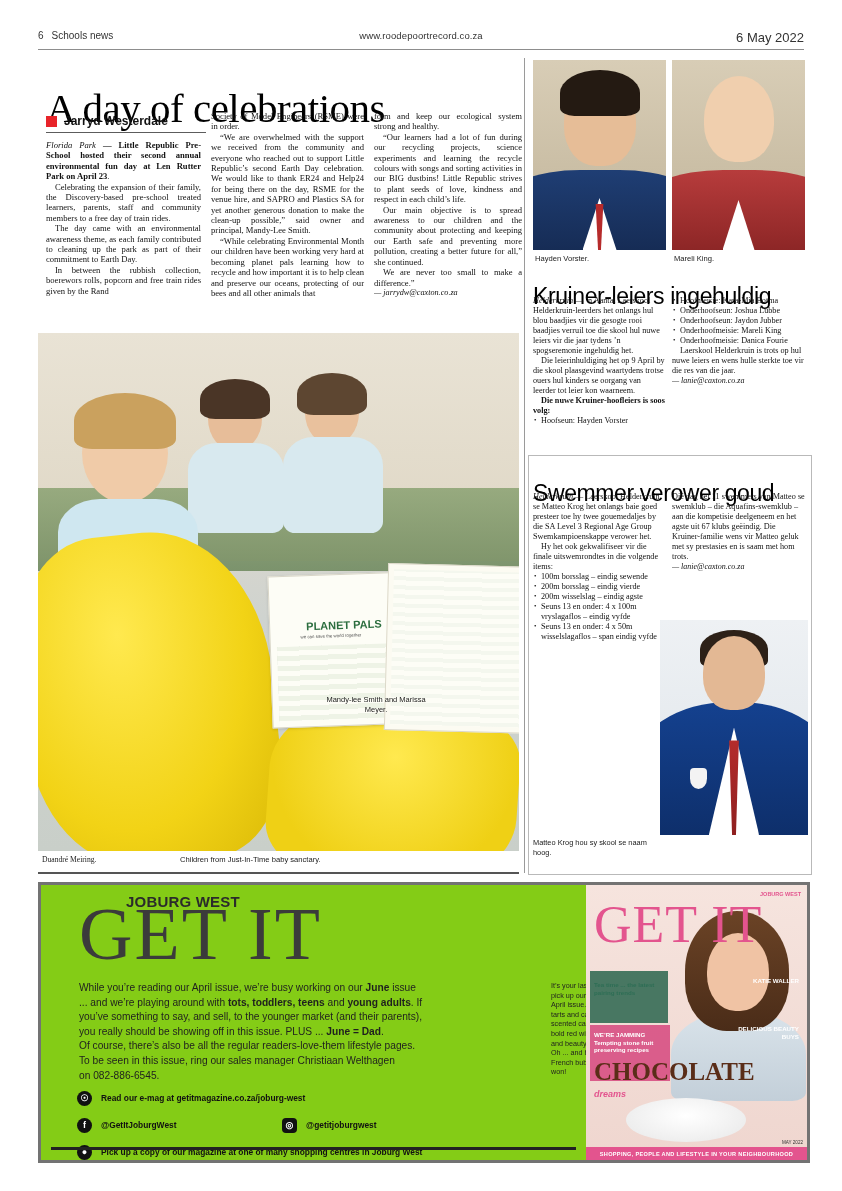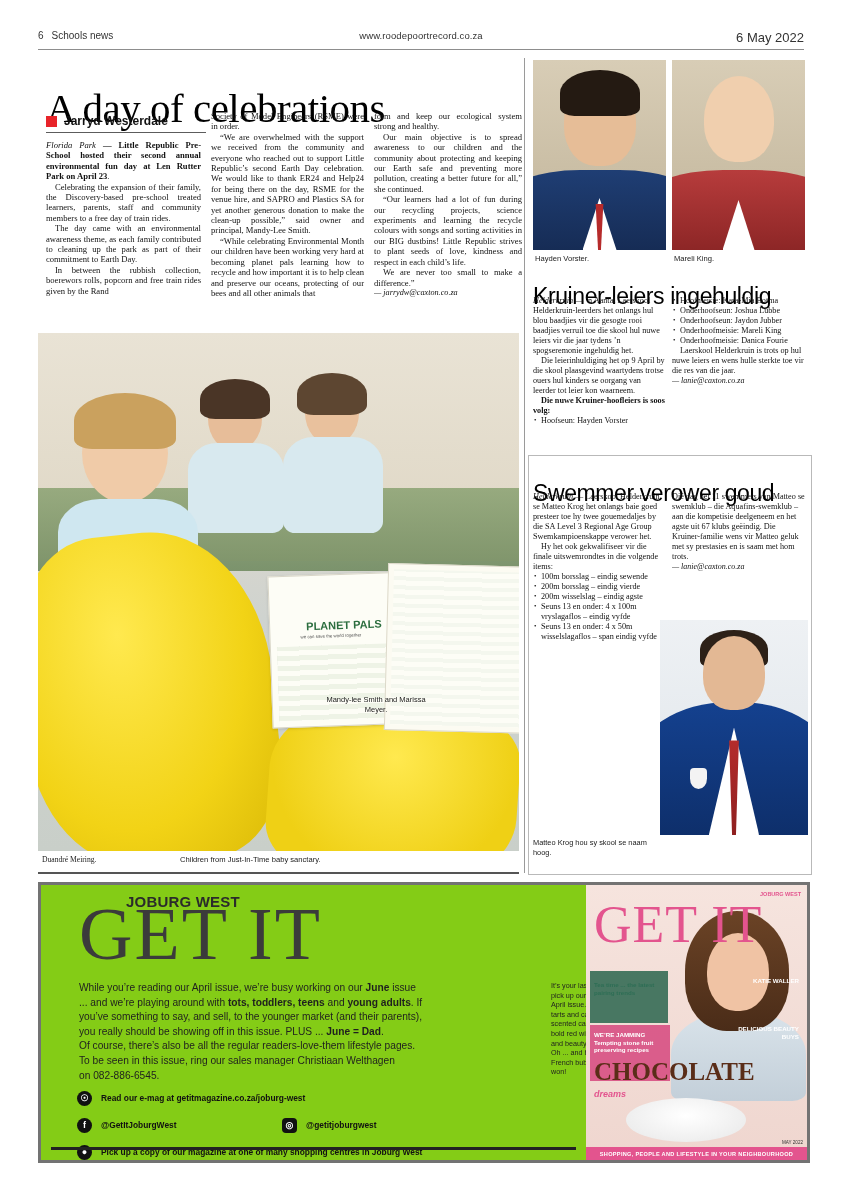--- a/index.html
+++ b/index.html
@@ -221,22 +221,22 @@
   </div>
 
   <div class="col c2">
     <p class="noind">Society of Model Engineers (RSME) were in order.</p>
     <p>“We are overwhelmed with the support we received from the community and everyone who reached out to support Little Republic’s second Earth Day celebration. We would like to thank ER24 and Help24 for being there on the day, RSME for the venue hire, and SAPRO and Plastics SA for yet another generous donation to make the clean-up possible,” said owner and principal, Mandy-Lee Smith.</p>
     <p>“While celebrating Environmental Month our children have been working very hard at becoming planet pals learning how to recycle and how important it is to help clean and preserve our oceans, protecting of our bees and all other animals that</p>
   </div>
 
   <div class="col c3">
     <p class="noind">form and keep our ecological system strong and healthy.</p>
+    <p>“Our learners had a lot of fun during our recycling projects, science experiments and learning the recycle colours with songs and sorting activities in our BIG dustbins! Little Republic strives to plant seeds of love, kindness and respect in each child’s life.</p>
     <p>Our main objective is to spread awareness to our children and the community about protecting and keeping our Earth safe and preventing more pollution, creating a better future for all,” she continued.</p>
-    <p>“Our learners had a lot of fun during our recycling projects, science experiments and learning the recycle colours with songs and sorting activities in our BIG dustbins! Little Republic strives to plant seeds of love, kindness and respect in each child’s life.</p>
     <p>We are never too small to make a difference.”</p>
     <p class="sig noind">— jarrydw@caxton.co.za</p>
   </div>
 
   <div class="photo-main">
     <div class="pm-sky"></div>
     <div class="pm-wall"></div>
     <div class="pm-hedge"></div>
 
     <div class="pm-adult" style="left:150px;top:48px;width:96px;height:150px;">

